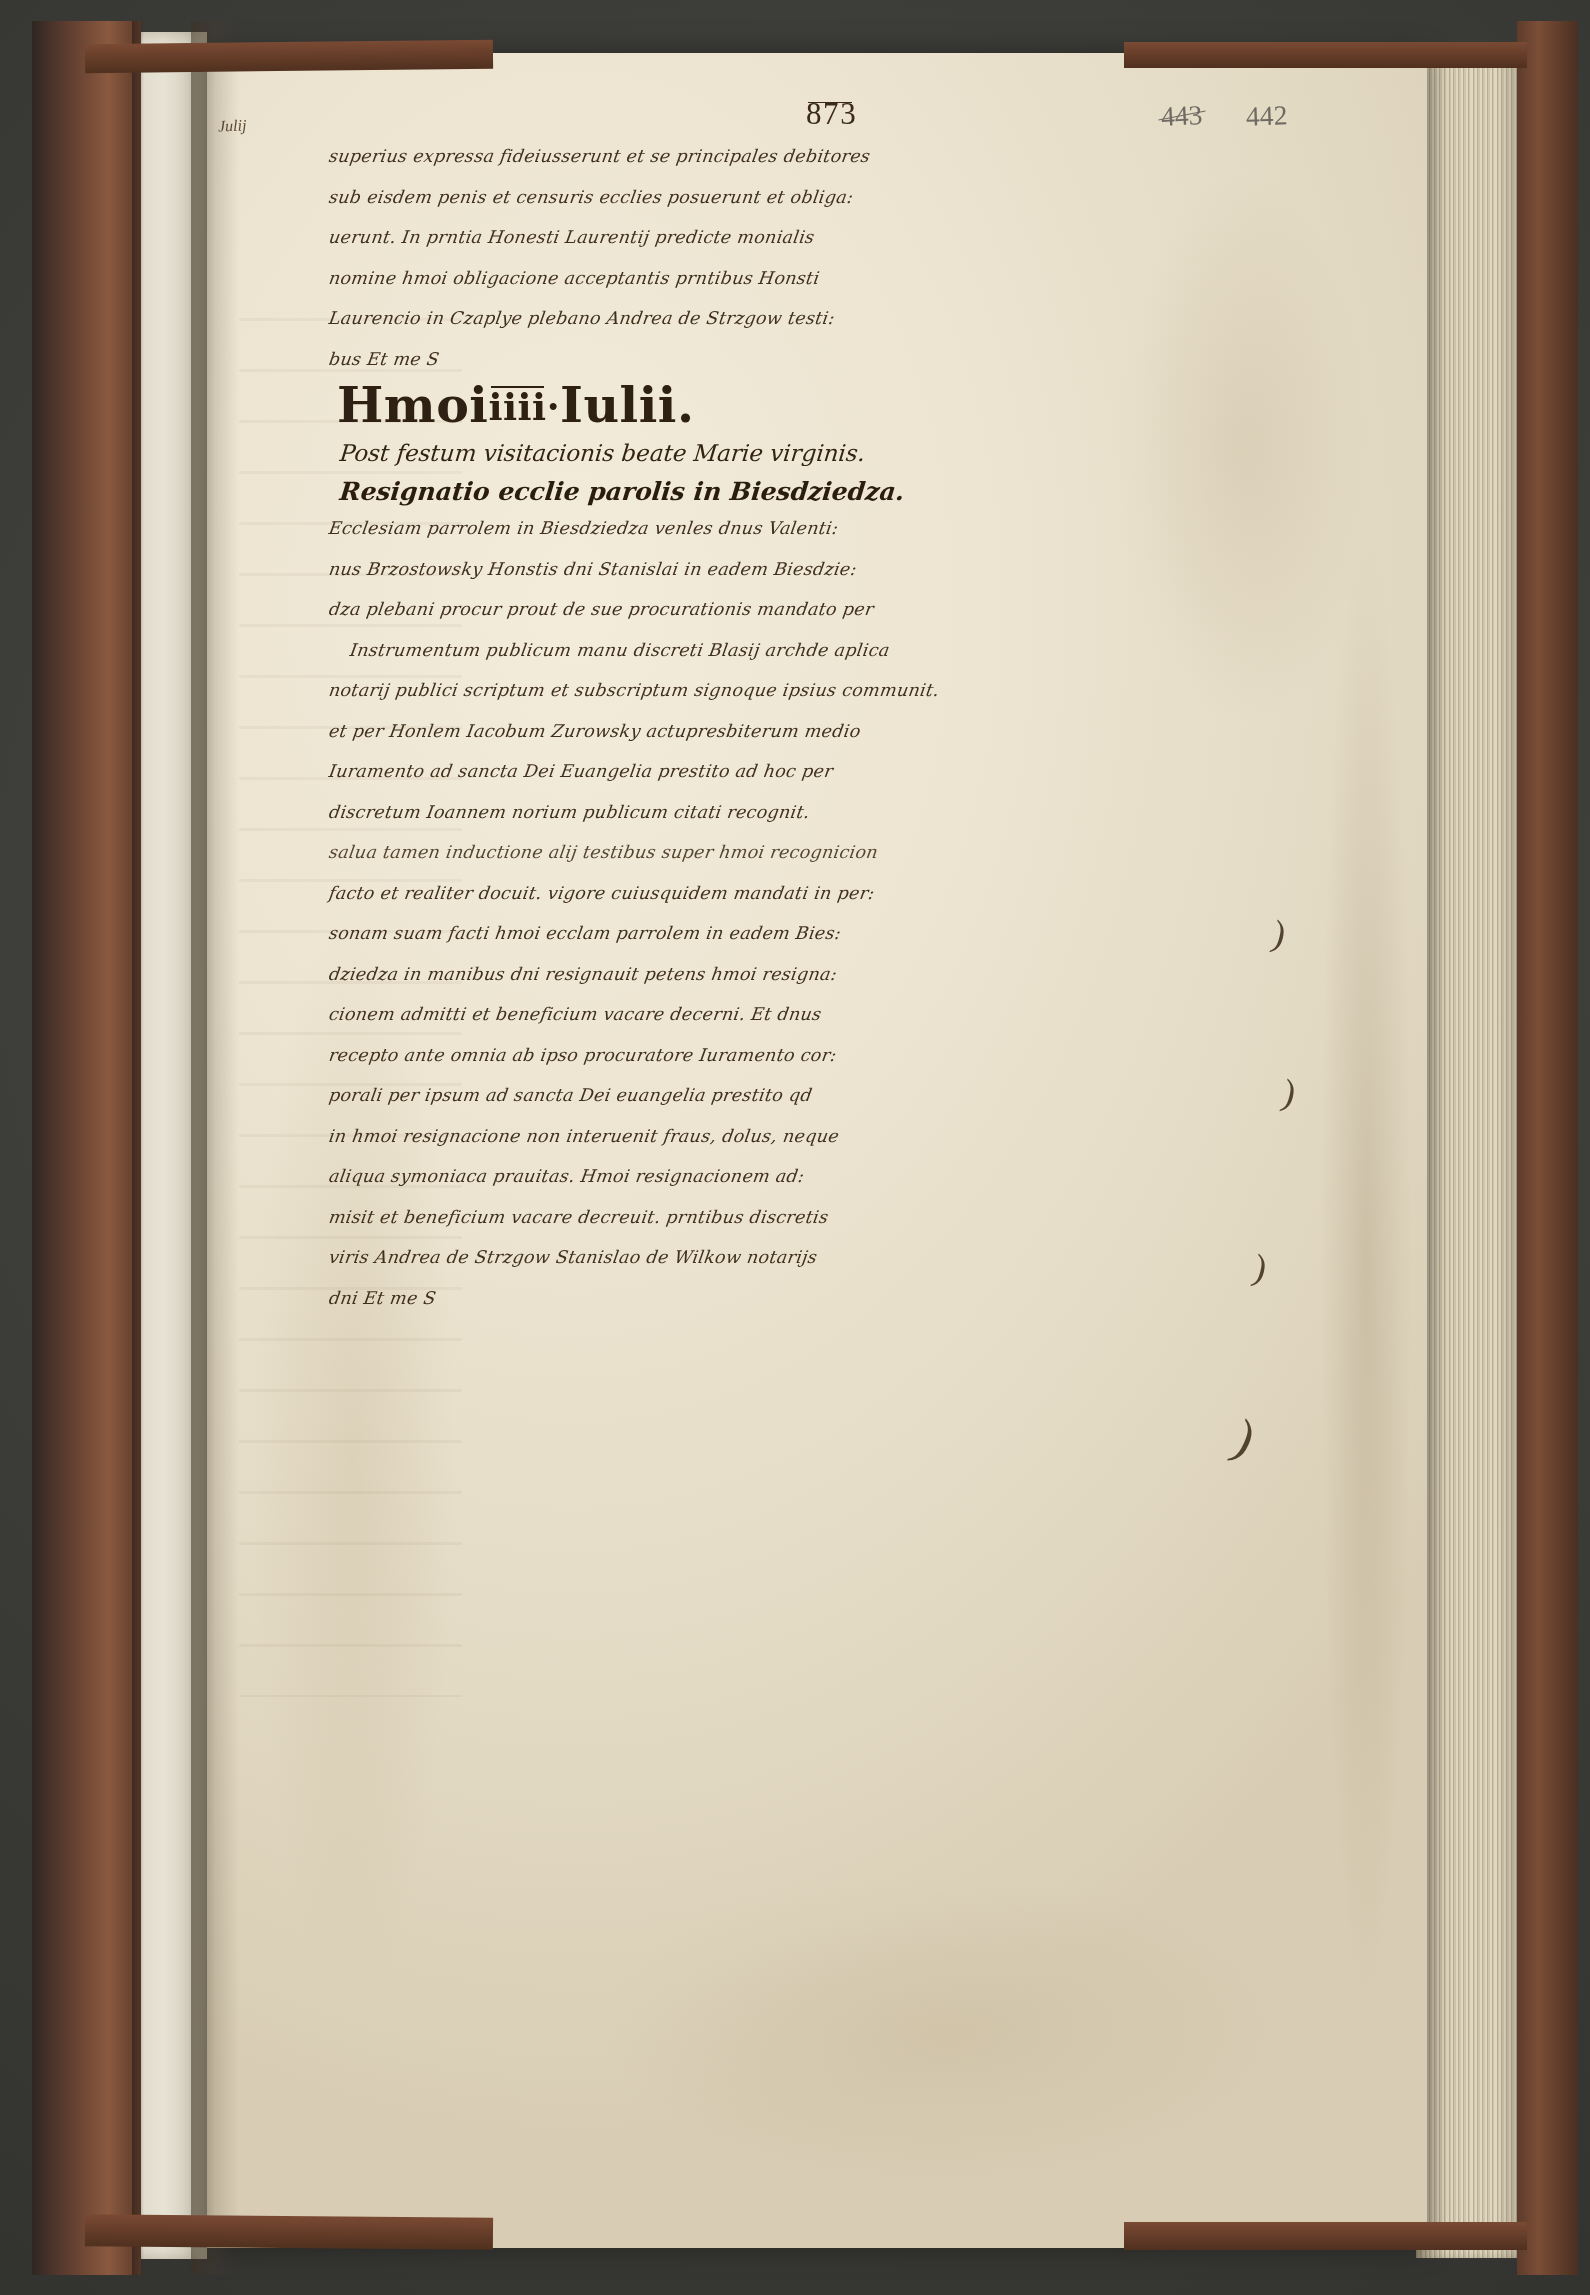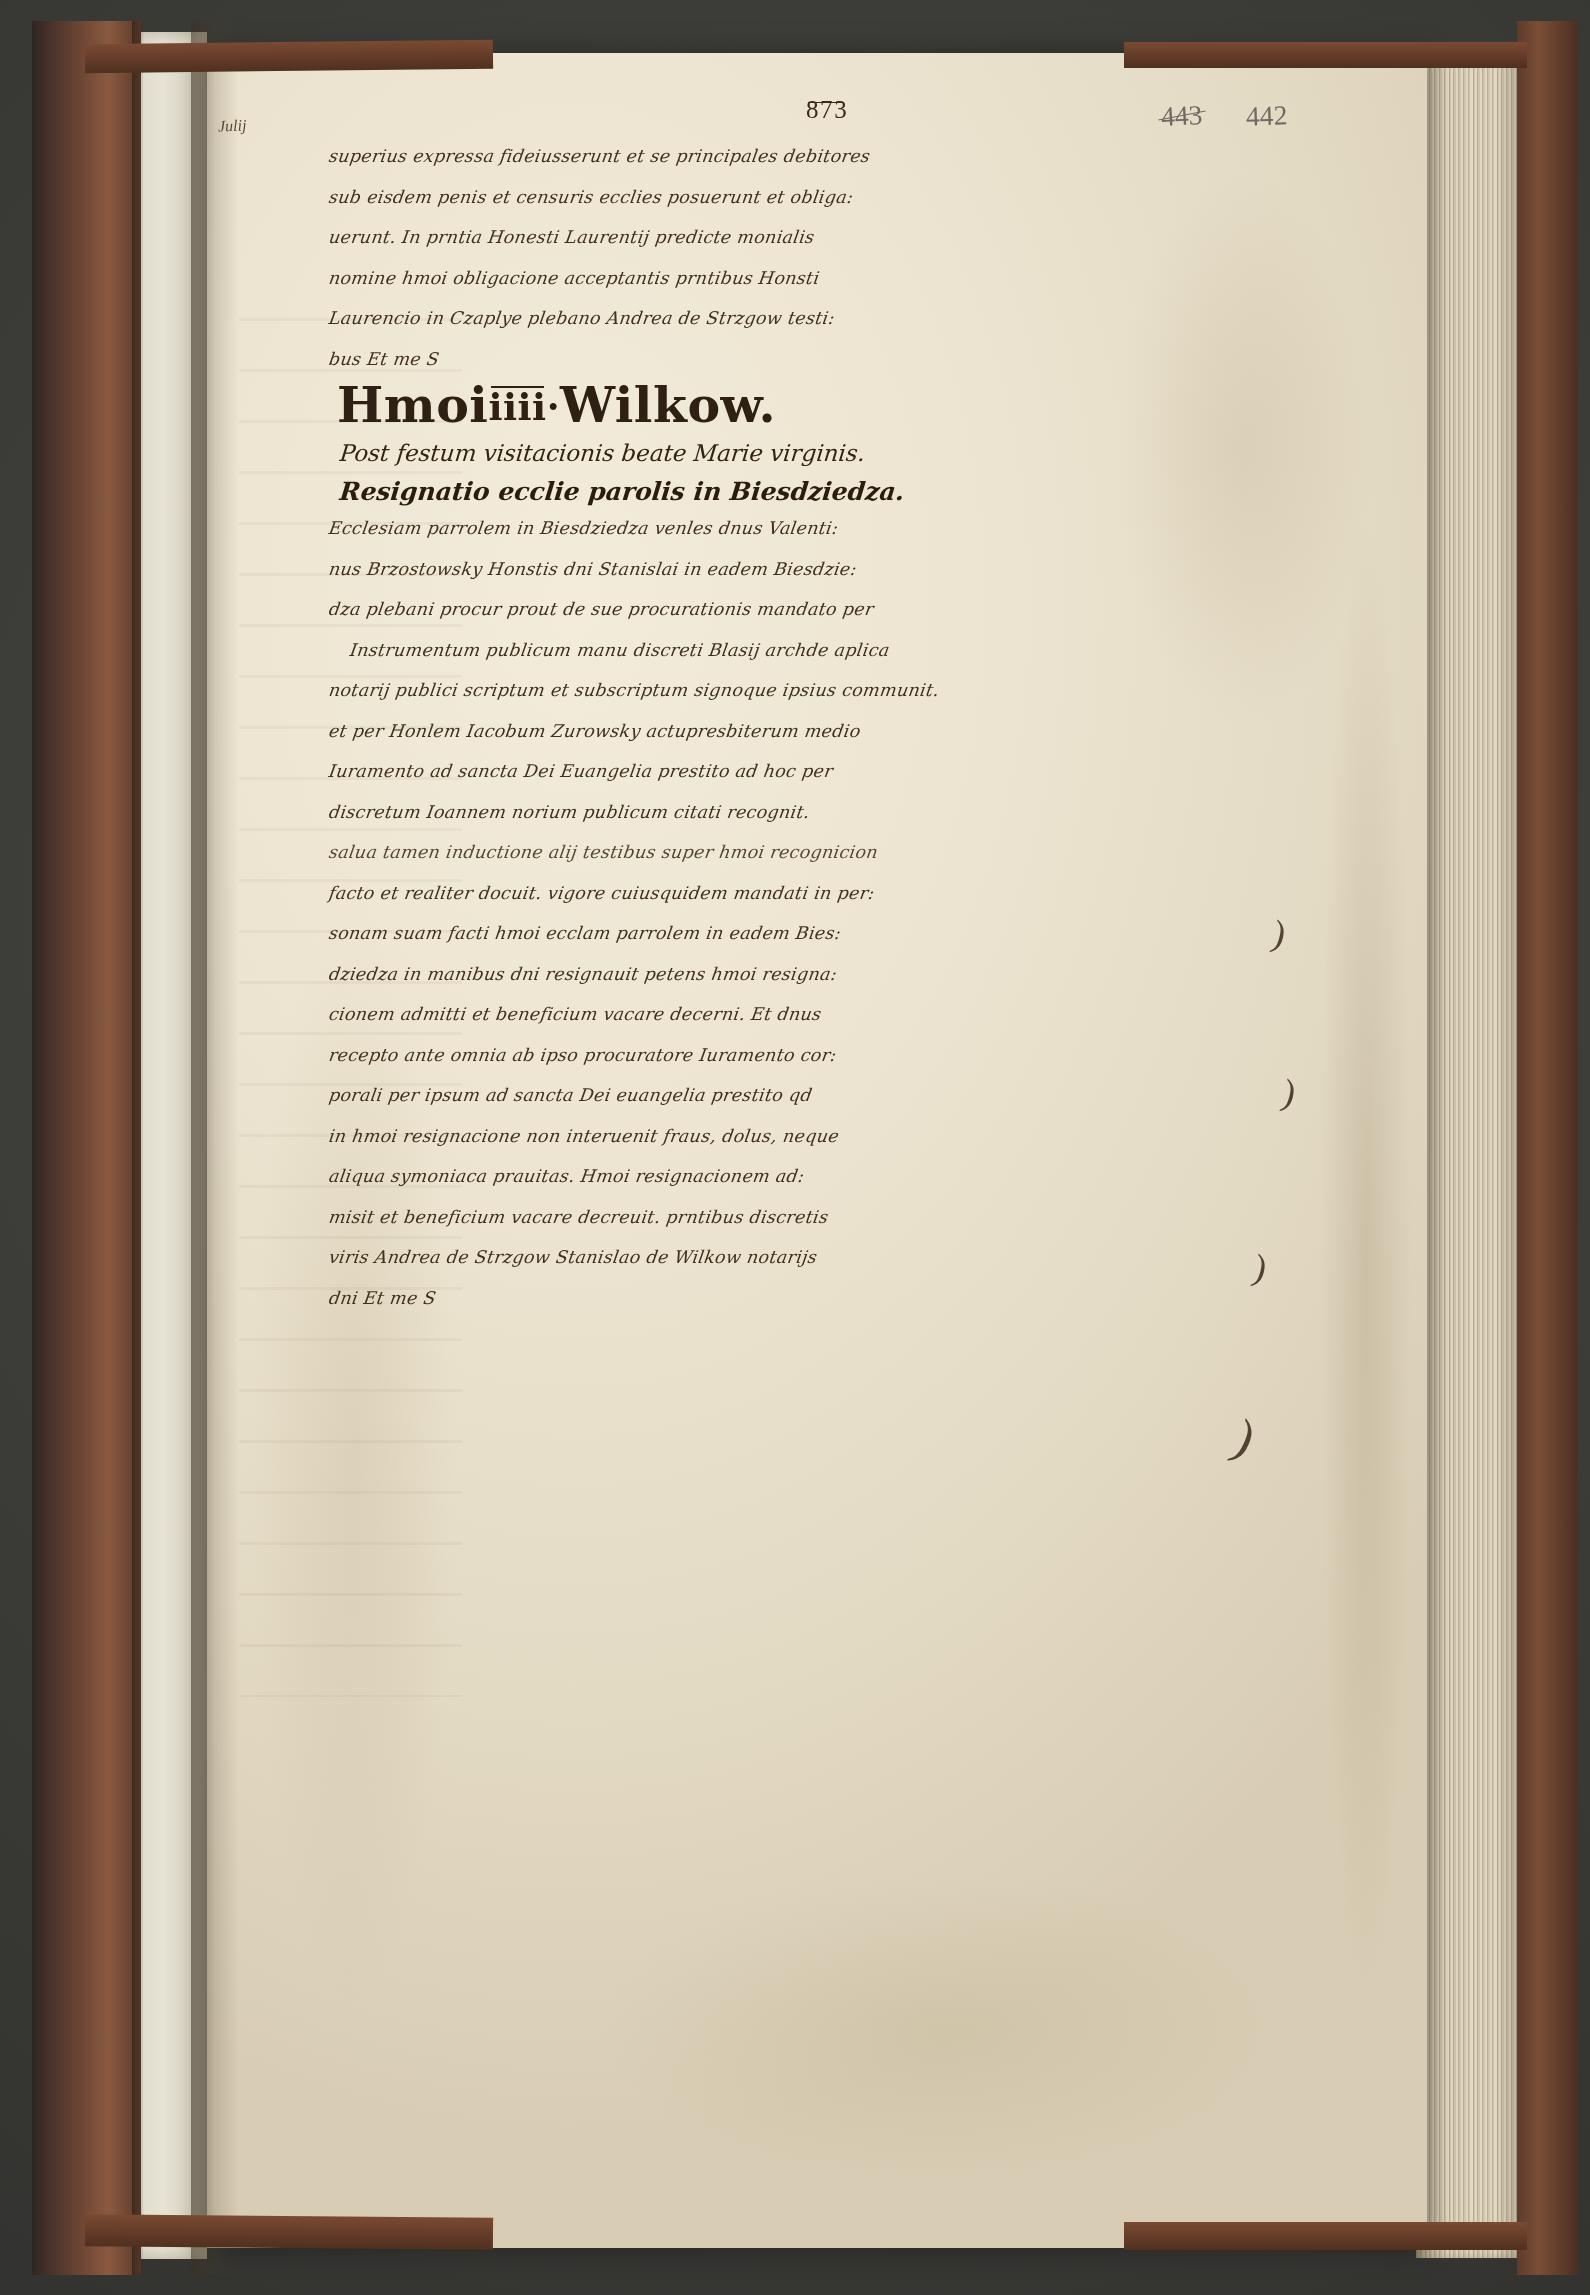--- a/index.html
+++ b/index.html
@@ -165,21 +165,21 @@
     font-style: italic;
     color: #4b3720;
     transform: rotate(-2deg);
     opacity: 0.9;
   }
 
   .folio-center {
     position: absolute;
     left: 599px;
     top: 43px;
-    font-size: 25px;
+    font-size: 31px;
     letter-spacing: 1.6px;
     color: #3b2a17;
     font-family: "Liberation Serif", serif;
   }
   .folio-center::after {
     content: "";
     position: absolute;
     left: 2.1px; right: 5.3px; top: 6.4px;
     border-top: 1.6px solid #3b2a17;
   }
@@ -312,21 +312,21 @@
         <div class="body">
           <p class="line">superius expressa fideiusserunt et se principales debitores</p>
           <p class="line">sub eisdem penis et censuris ecclies posuerunt et obliga:</p>
           <p class="line">uerunt. In prntia Honesti Laurentij predicte monialis</p>
           <p class="line">nomine hmoi obligacione acceptantis prntibus Honsti</p>
           <p class="line">Laurencio in Czaplye plebano Andrea de Strzgow testi:</p>
           <p class="line">bus Et me S</p>
         </div>
 
         <div class="display-heading">
-          <span>Hmoi</span><span class="sm macron">iiii</span><span class="sm">·</span><span>Wilkow</span><span>.</span>
+          <span>Hmoi</span><span class="sm macron">iiii</span><span class="sm">·</span><span>Iulii</span><span>.</span>
         </div>
 
         <div class="subheading">Post festum visitacionis beate Marie virginis.</div>
         <div class="rubric">Resignatio ecclie parolis in Biesdziedza.</div>
 
         <div class="body" style="top: 467px;">
           <p class="line">Ecclesiam parrolem in Biesdziedza venles dnus Valenti:</p>
           <p class="line">nus Brzostowsky Honstis dni Stanislai in eadem Biesdzie:</p>
           <p class="line">dza plebani procur prout de sue procurationis mandato per</p>
           <p class="line indent">Instrumentum publicum manu discreti Blasij archde aplica</p>

